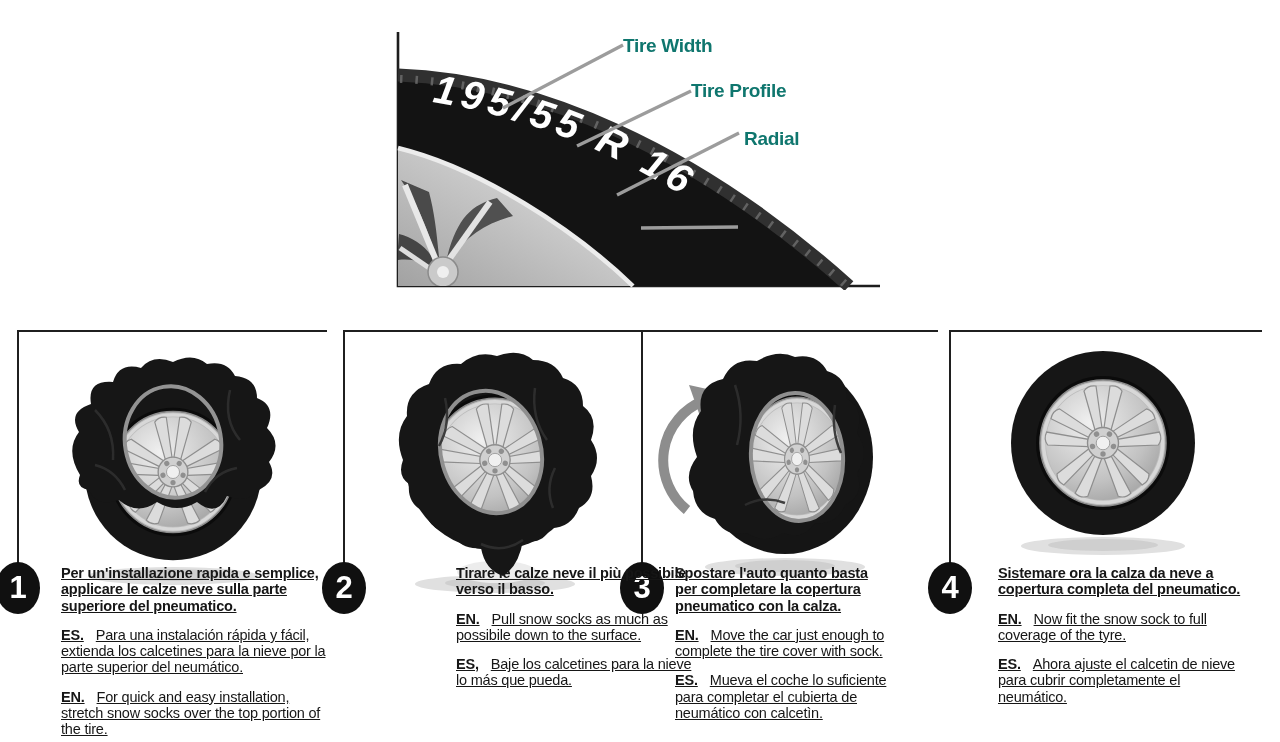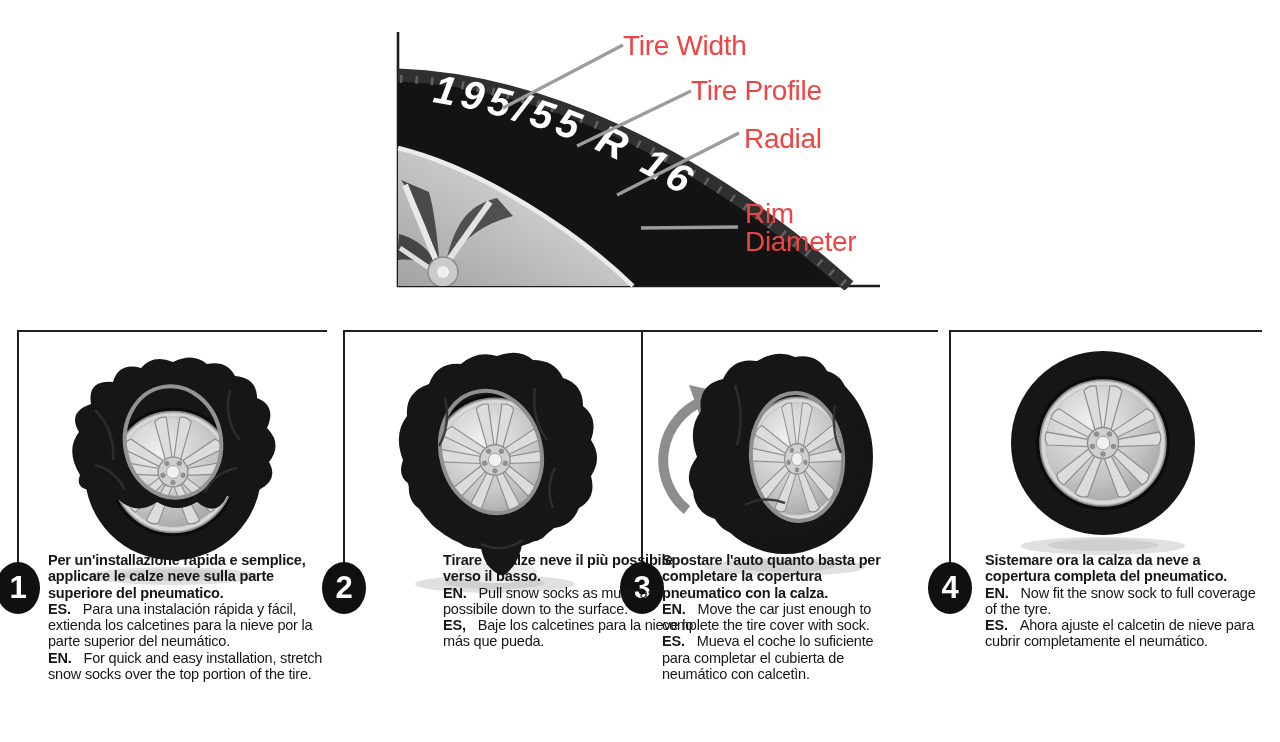--- a/index.html
+++ b/index.html
@@ -1,34 +1,34 @@
 <!DOCTYPE html>
 <html><head>
 <meta charset="utf-8">
 <style>
   html,body{margin:0;padding:0;background:#fff;}
   #stage{position:relative;width:1280px;height:742px;overflow:hidden;background:#fff;
          font-family:"Liberation Sans",sans-serif;color:#1a1a1a;}
   
   .diag-svg{position:absolute;left:385px;top:20px;width:500px;height:270px;}
-  .diag-label{position:absolute;font-weight:normal;font-size:28px;line-height:28px;
-              color:#ef4444;letter-spacing:-0.3px;white-space:nowrap;}
+  .diag-label{position:absolute;font-weight:bold;font-size:19px;line-height:28px;
+              color:#0f766e;letter-spacing:-0.3px;white-space:nowrap;}
   .diag-label.wrap{white-space:normal;width:132px;}
   
   .topline{position:absolute;top:330px;height:2.4px;background:#1f1f1f;}
   .vline{position:absolute;top:330px;width:2.2px;height:236px;background:#1f1f1f;}
   .badge{position:absolute;top:562px;width:44px;height:52px;border-radius:50%;
          background:#101010;color:#fff;display:flex;align-items:center;justify-content:center;
          font-size:31px;font-weight:bold;}
   
   .step-img{position:absolute;}
   
   .step-text{position:absolute;top:552px;font-size:14.5px;line-height:16.3px;
              letter-spacing:-0.2px;color:#161616;}
-  .step-text p{margin:0;}
+  .step-text p{margin:13px;text-decoration:underline;}
   .step-text .ttl{font-weight:bold;}
   .step-text b{font-weight:bold;padding-right:12px;}
 </style>
 </head>
 <body>
 
 <div id="stage">
 
   <svg width="0" height="0" style="position:absolute" aria-hidden="true">
     <defs>
@@ -101,21 +101,20 @@
     <g stroke="#9c9c9c" stroke-width="3.4">
       <path d="M 118,88 L 238,25"></path>
       <path d="M 192,126 L 306,71"></path>
       <path d="M 232,175 L 354,113"></path>
       <path d="M 256,208 L 353,207"></path>
     </g>
   </svg>
   <div class="diag-label" style="left:623px;top:32px">Tire Width</div>
   <div class="diag-label" style="left:691px;top:77px">Tire Profile</div>
   <div class="diag-label" style="left:744px;top:125px">Radial</div>
-  <div class="diag-label wrap" style="left:745px;top:200px">Rim Diameter</div>
 
   <div class="topline" style="left:17px;width:310px"></div>
   <div class="topline" style="left:343px;width:595px"></div>
   <div class="topline" style="left:949px;width:313px"></div>
   <div class="vline" style="left:17px"></div>
   <div class="vline" style="left:343px"></div>
   <div class="vline" style="left:641px"></div>
   <div class="vline" style="left:949px"></div>
 
   <svg class="step-img" style="left:55px;top:350px;width:235px;height:245px" viewBox="0 0 235 245">

